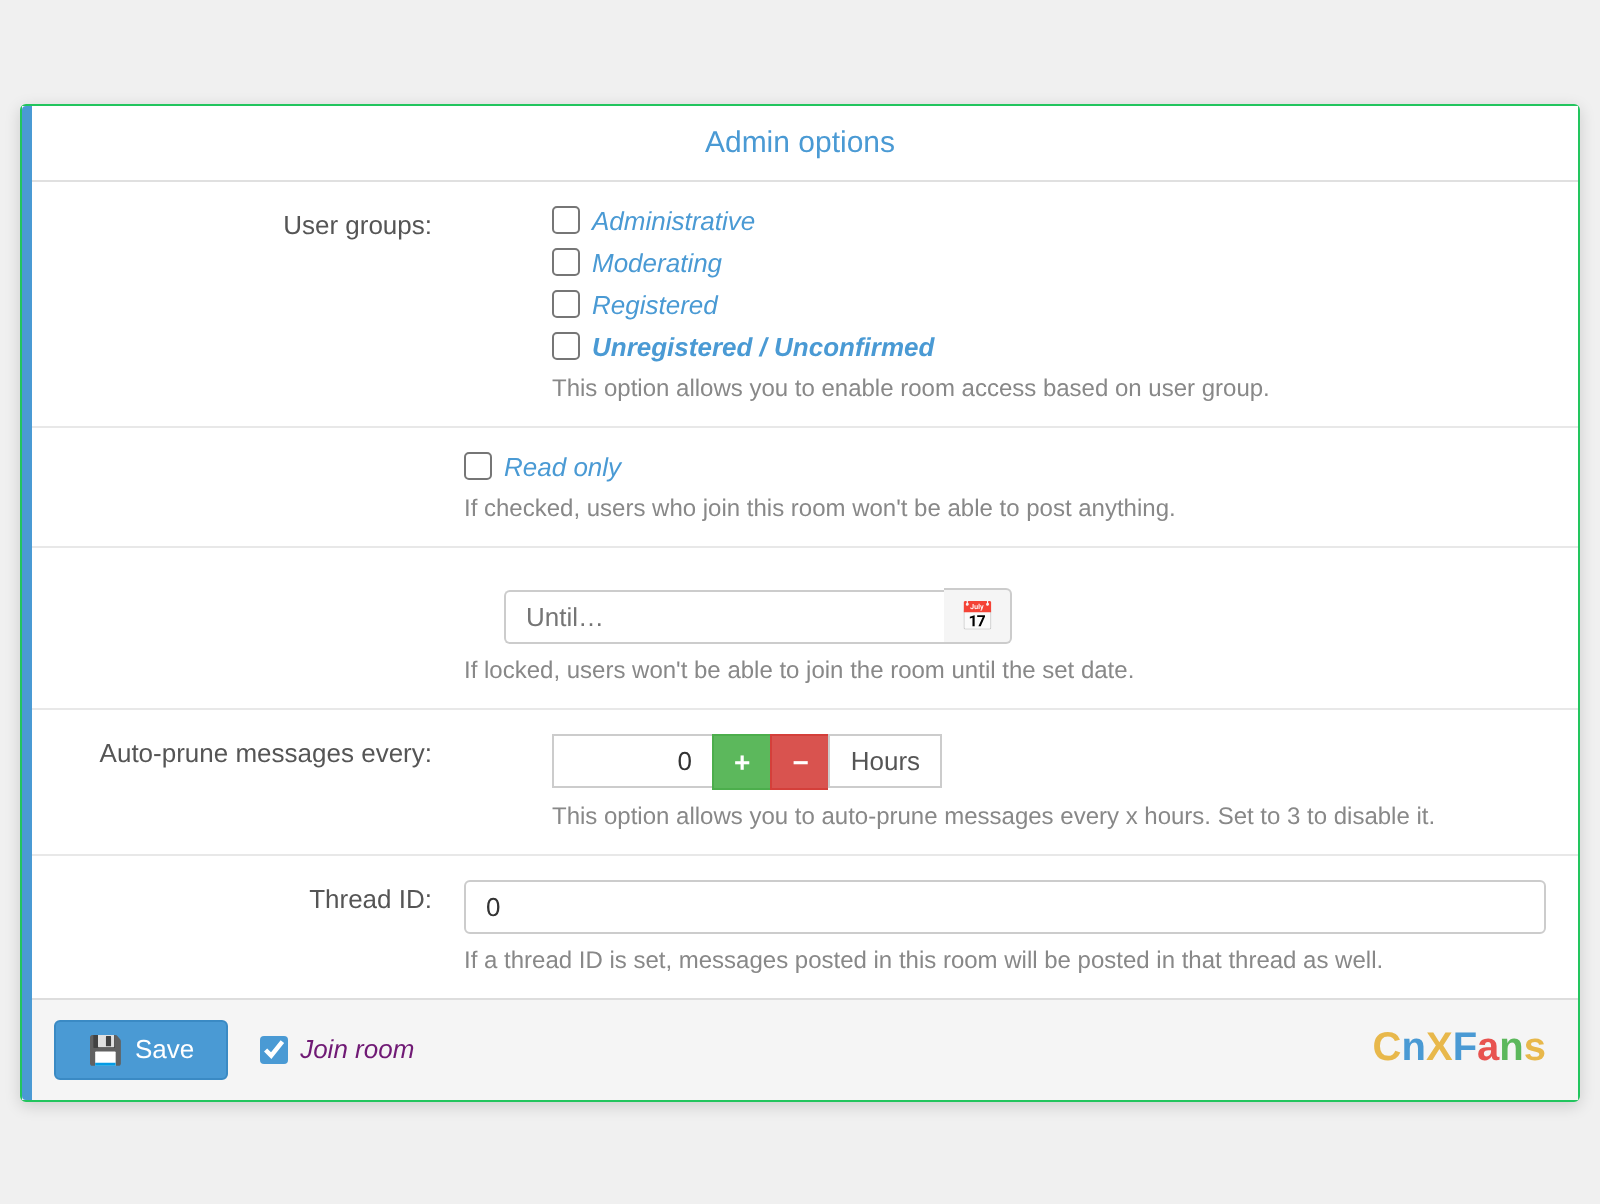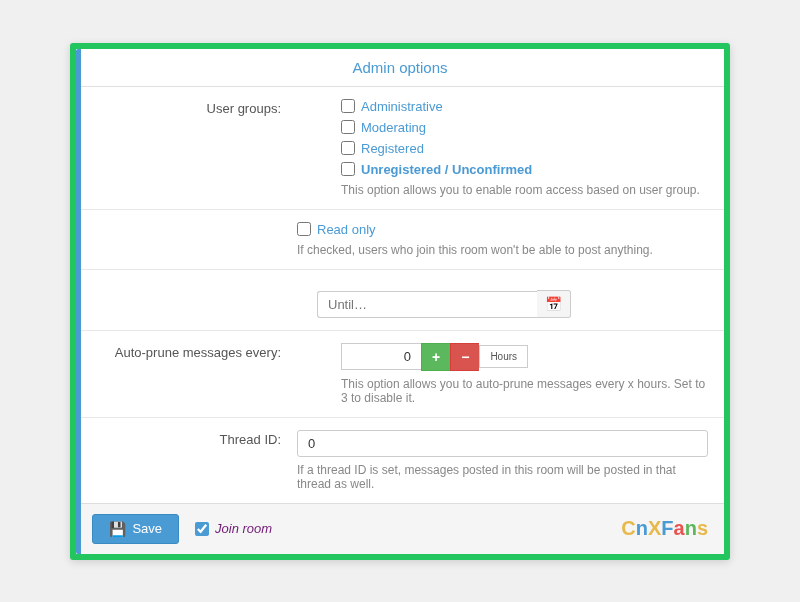--- a/index.html
+++ b/index.html
@@ -8,23 +8,23 @@
       font-size: 13px;
       background: #f0f0f0;
       display: flex;
       justify-content: center;
       align-items: center;
       width: 800px;
       height: 602px;
       overflow: hidden;
     }
     .dialog {
-      width: 660px;
+      width: 780px;
       background: #fff;
-      border: 6px solid #22c55e;
+      border: 1px solid #22c55e;
       border-radius: 3px;
       box-shadow: 0 2px 8px rgba(0,0,0,0.15);
     }
     .dialog-title {
       text-align: center;
       color: #4a9ad4;
       font-size: 15px;
       padding: 10px;
       border-bottom: 1px solid #e0e0e0;
       background: #fff;
@@ -64,20 +64,21 @@
     .checkbox-item input[type="checkbox"] {
       width: 14px;
       height: 14px;
       accent-color: #4a9ad4;
       cursor: pointer;
     }
     .checkbox-item label {
       color: #4a9ad4;
       cursor: pointer;
       font-size: 13px;
+      font-style: italic;
     }
     .checkbox-item.bold label {
       font-weight: bold;
       color: #4a9ad4;
     }
     .help-text {
       color: #888;
       font-size: 12px;
       margin-top: 6px;
     }
@@ -144,21 +145,21 @@
       cursor: pointer;
       font-size: 14px;
       font-weight: bold;
       border-right: none;
     }
     .hours-label {
       padding: 5px 10px;
       border: 1px solid #ccc;
       color: #555;
       background: #fff;
-      font-size: 10px;
+      font-size: 13px;
     }
     .thread-input {
       border: 1px solid #ccc;
       border-radius: 3px;
       padding: 5px 10px;
       width: 100%;
       font-size: 13px;
       outline: none;
       color: #333;
     }
@@ -266,20 +267,21 @@
 
     <div class="form-row" style="padding-left: 21px;">
       <div class="form-label"></div>
       <div class="form-content">
         <div class="until-wrapper">
           <input type="text" class="until-input" placeholder="Until…" style="">
           <button class="calendar-btn">
             <span>📅</span>
           </button>
         </div>
+        <div class="help-text">If locked, users won't be able to join the room until the set date.</div>
       </div>
     </div>
 
     <div class="form-row" style="padding-left: 21px; gap: 44px;">
       <div class="form-label">Auto-prune messages every:</div>
       <div class="form-content">
         <div class="autoprune-wrapper">
           <input type="text" class="number-input" value="0" style="">
           <button class="btn-plus">+</button>
           <button class="btn-minus">−</button>

